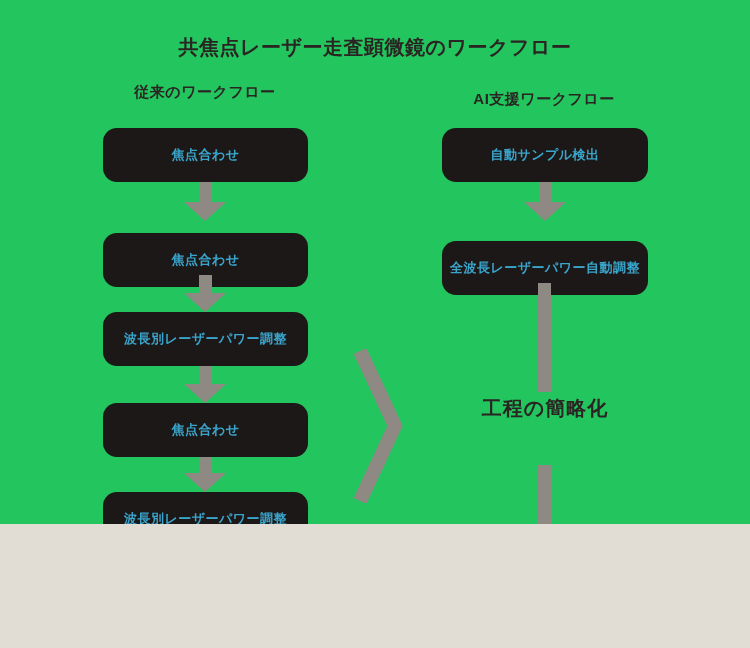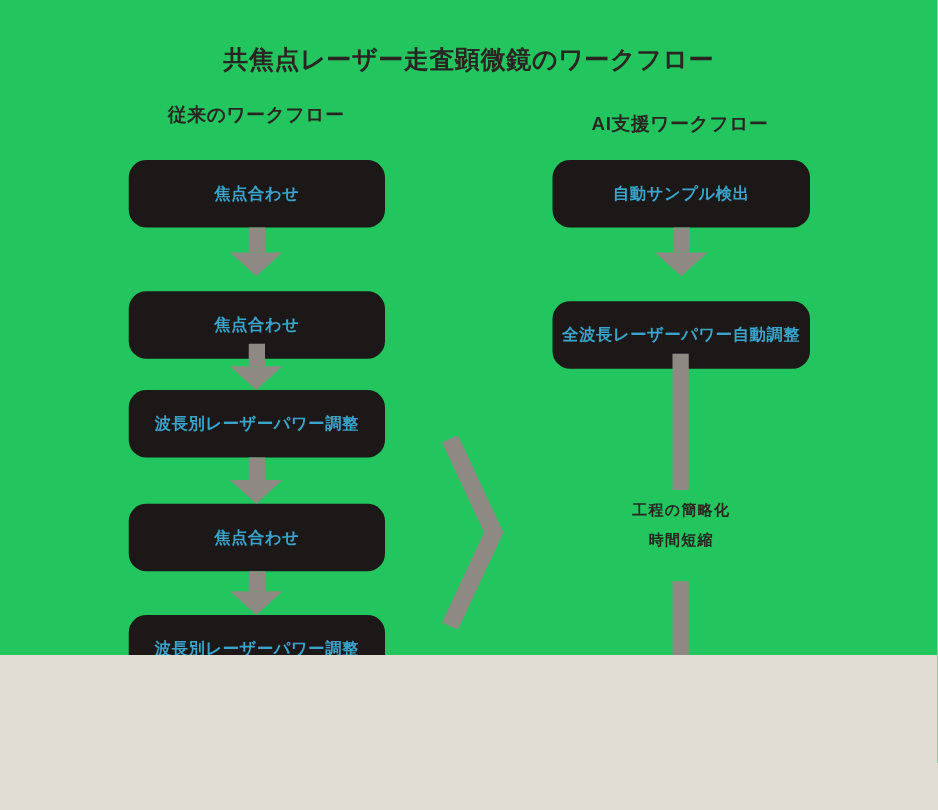--- a/index.html
+++ b/index.html
@@ -96,21 +96,21 @@
     border-right: 22px solid transparent;
     border-top: 21px solid #8e8a83;
   }
 
   .benefit {
     position: absolute;
     left: 465px;
     top: 396px;
     width: 160px;
     text-align: center;
-    font-size: 12px;
+    font-size: 20px;
     font-weight: bold;
     color: #2a2522;
     line-height: 24px;
     letter-spacing: 1px;
   }
 
   .chevron {
     position: absolute;
     left: 353px;
     top: 349px;
@@ -166,19 +166,18 @@
     <div class="step-box" style="top:582px;height:55px;">撮影</div>
 
     <div class="v-arrow" style="left:524px;top:182px;height:39px;">
         <div class="shaft"></div>
         <div class="head"></div>
       </div>
 
     <div class="long-shaft seg1"></div>
     <div class="benefit">
       <div>工程の簡略化</div>
-      <div>時間短縮</div>
     </div>
     <div class="long-shaft seg2"></div>
     <div class="long-head"></div>
   </div>
 
 </div>
 
 </body></html>

